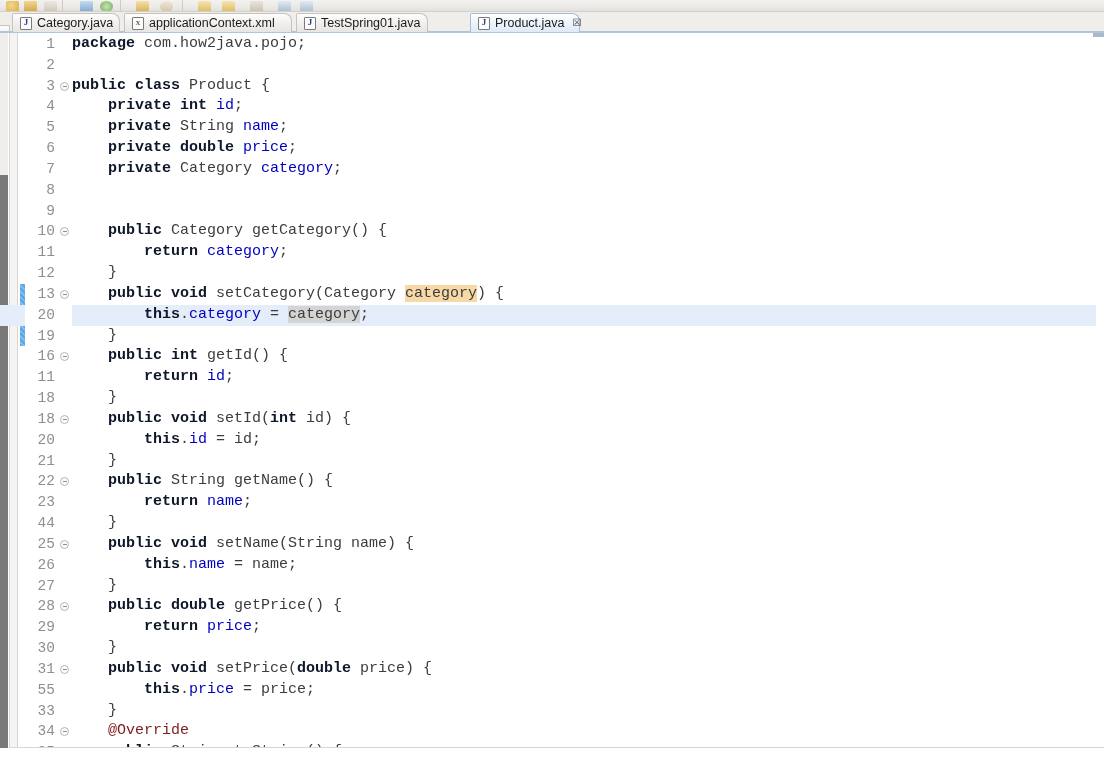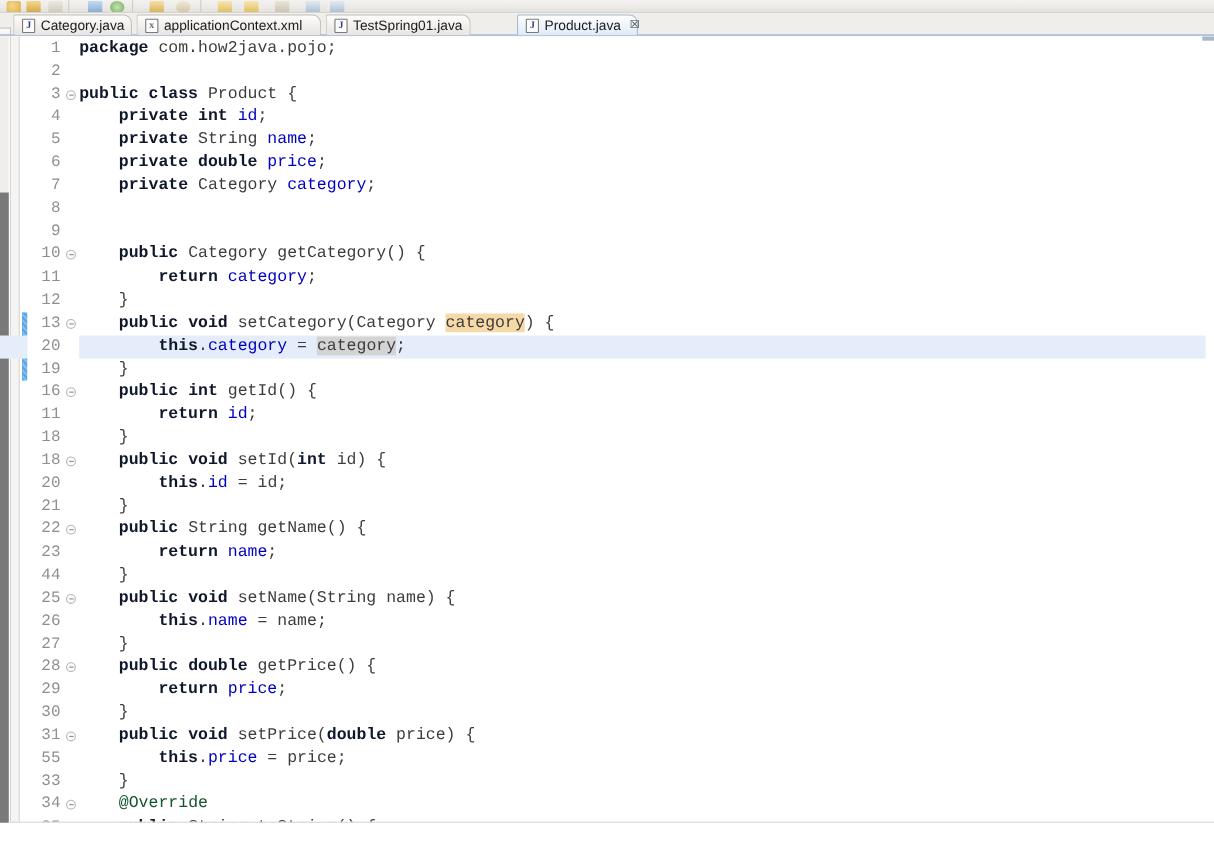--- a/index.html
+++ b/index.html
@@ -186,21 +186,21 @@
   }
   .curline-bg {
     position: absolute; left: 0;
     width: 1104px; height: 20.8px;
     background: #e4edf9;
   }
 
   .kw   { color: #0f172a; font-weight: bold; }
   .fld  { color: #0000c0; }
   .txt  { color: #3d3d3d; }
-  .anno { color: #14532d; text-align: center; }
+  .anno { color: #7f1d1d; text-align: center; }
   .hl-occ  { background: #f6d9a7; }
   .hl-write{ background: #d4d4d4; }
 
   
   .hscroll {
     position: absolute; left: 9px; top: 714px;
     width: 1095px; height: 17px;
     background: #f1efed;
     border-top: 1px solid #d9d7d3;
   }

